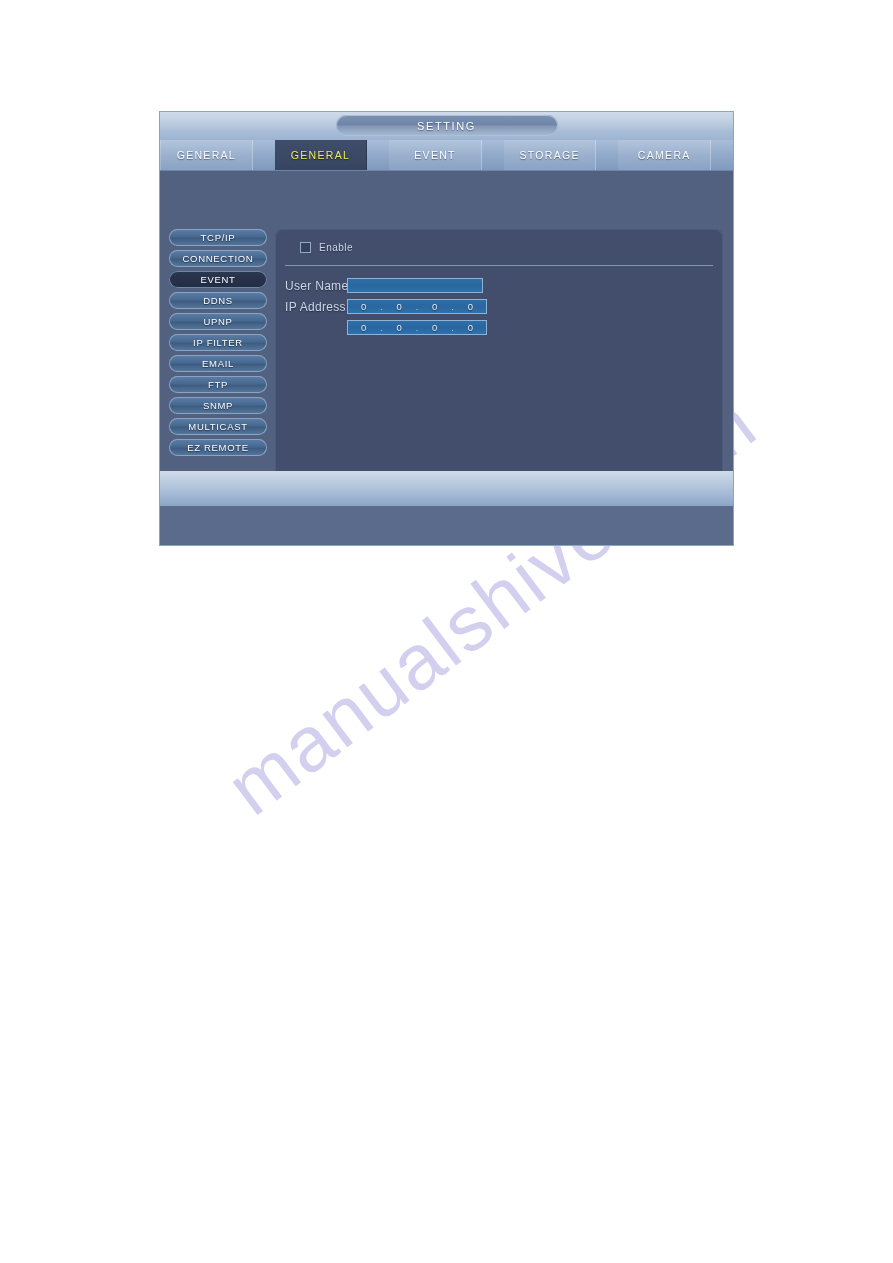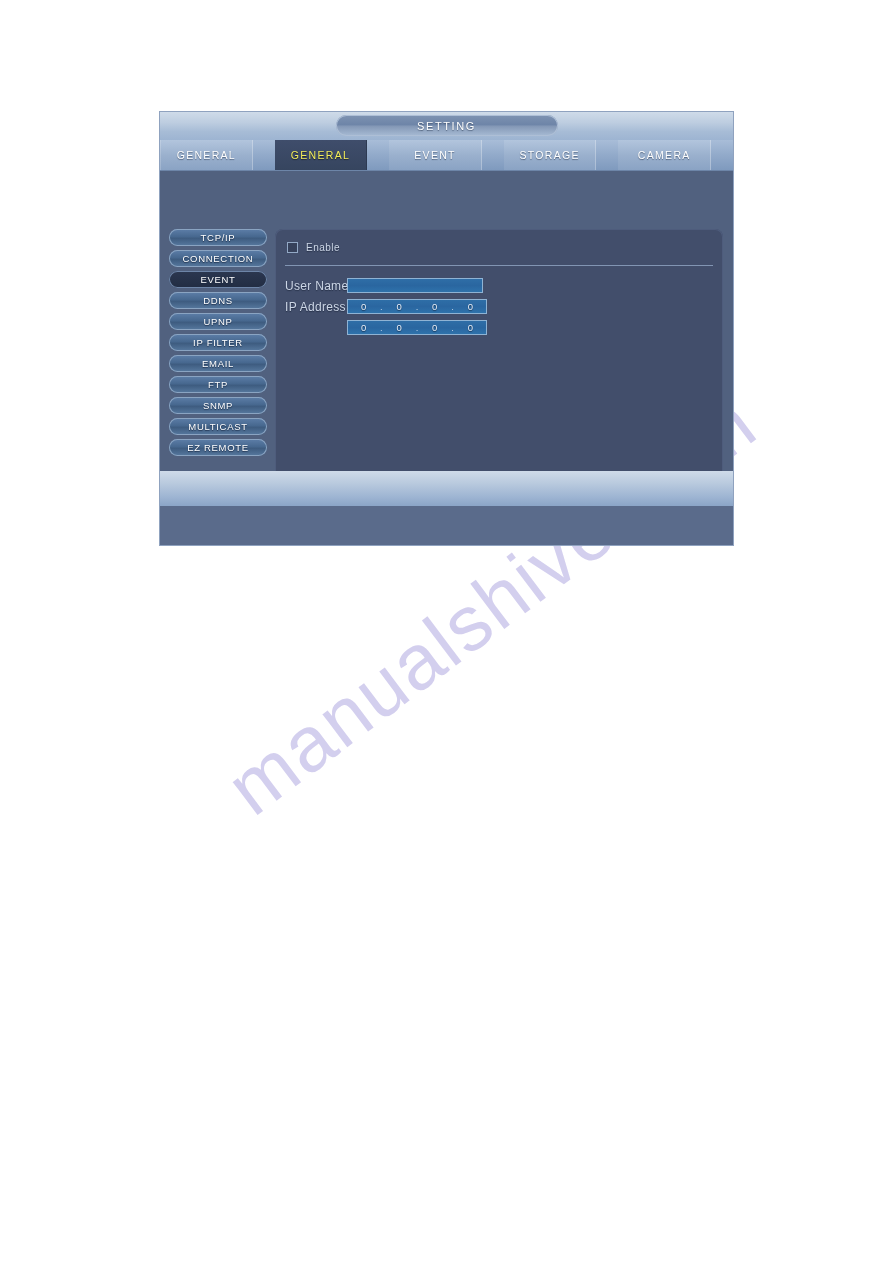--- a/index.html
+++ b/index.html
@@ -159,21 +159,21 @@
     top: 58px;
     width: 448px;
     height: 262px;
     background: #424e6b;
     border-radius: 8px 8px 0 0;
     box-shadow: inset 0 0 0 1px #4e5c7c;
   }
 
   .enable-row {
     position: absolute;
-    left: 12px;
+    left: 25px;
     top: 13px;
     display: flex;
     align-items: center;
   }
   .checkbox {
     width: 11px;
     height: 11px;
     background: #36415b;
     box-shadow: inset 0 0 0 1px #93a9c6;
     margin-right: 8px;

